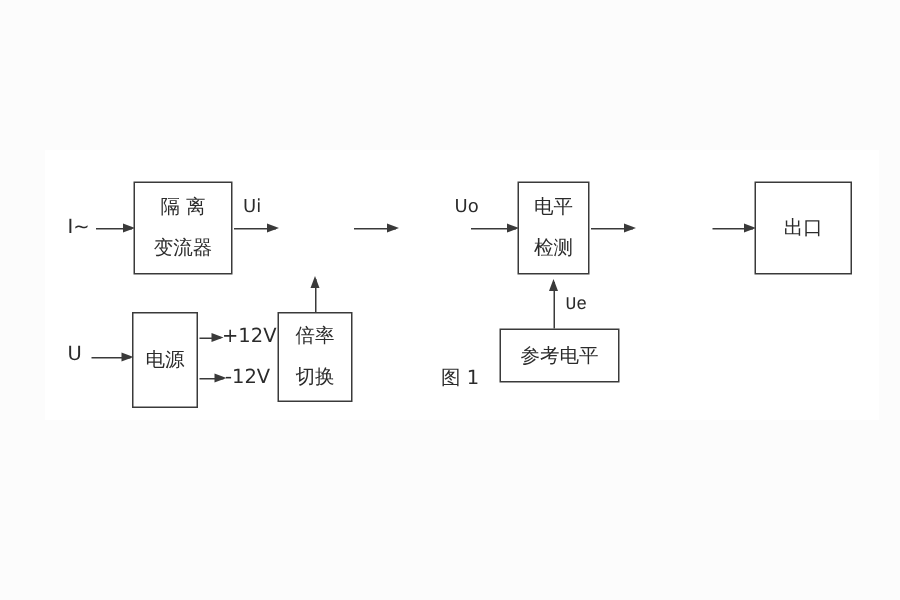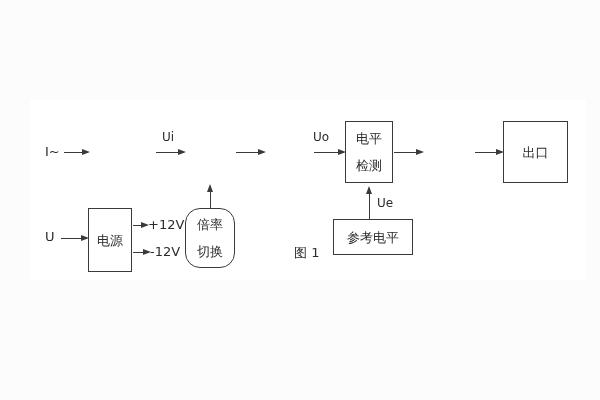--- a/index.html
+++ b/index.html
@@ -57,45 +57,49 @@
     border-left:3.5px solid transparent;
     border-right:3.5px solid transparent;
   }
 </style>
 </head>
 <body>
 
 <div class="stage">
   <div class="panel"></div>
 
+  <div class="blk" style="left:89px;top:121px;width:66px;height:62px;">
+    <span>隔 离</span>
+    <span>变流器</span>
+  </div>
   <div class="blk" style="left:345px;top:121px;width:48px;height:62px;">
     <span>电平</span>
     <span>检测</span>
   </div>
   <div class="blk" style="left:503px;top:121px;width:65px;height:62px;gap:35px;">
     <span>出口</span>
   </div>
 
   <div class="blk" style="left:88px;top:208px;width:44px;height:64px;">
     <span>电源</span>
   </div>
-  <div class="blk" style="left:185px;top:208px;width:50px;height:60px;border-radius:15px;">
+  <div class="blk" style="left:185px;top:208px;width:50px;height:60px;">
     <span>倍率</span>
     <span>切换</span>
   </div>
   <div class="blk" style="left:333px;top:219px;width:80px;height:36px;">
     <span>参考电平</span>
   </div>
 
   <div class="lbl big" style="left:45px;top:145px;">I~</div>
   <div class="lbl big" style="left:45px;top:230px;">U</div>
 
   <div class="lbl" style="left:162px;top:130px;">Ui</div>
-  <div class="lbl" style="left:313px;top:130px;">Uo</div>
-  <div class="lbl" style="left:377px;top:196px;">Ue</div>
+  <div class="lbl" style="left:303px;top:130px;">Uo</div>
+  <div class="lbl" style="left:377px;top:196px;font-family:Liberation Mono, monospace;">Ue</div>
   <div class="lbl big" style="left:148px;top:218px;">+12V</div>
   <div class="lbl big" style="left:150px;top:245px;">-12V</div>
 
   <div class="lbl big" style="left:294px;top:246px;">图 1</div>
 
   <div class="ah" style="left:64px;top:152px;width:24px;"></div>
   <div class="ah" style="left:156px;top:152px;width:28px;"></div>
   <div class="ah" style="left:236px;top:152px;width:28px;"></div>
   <div class="ah" style="left:314px;top:152px;width:30px;"></div>
   <div class="ah" style="left:394px;top:152px;width:28px;"></div>

